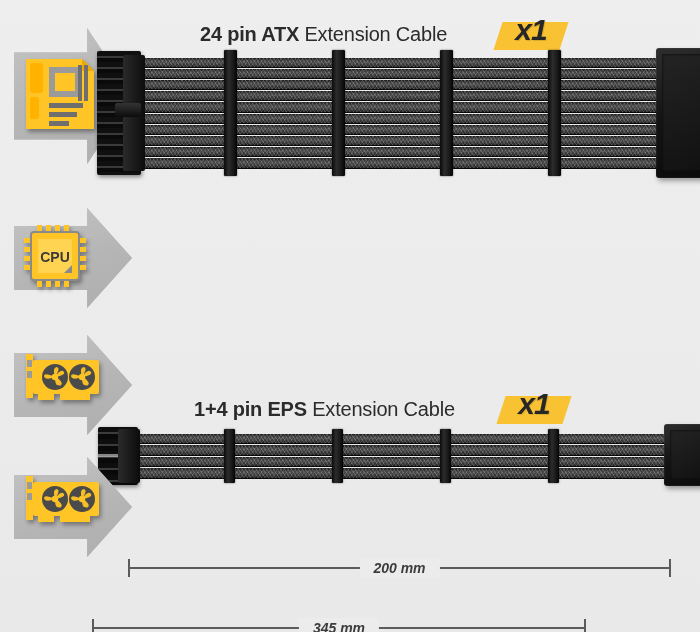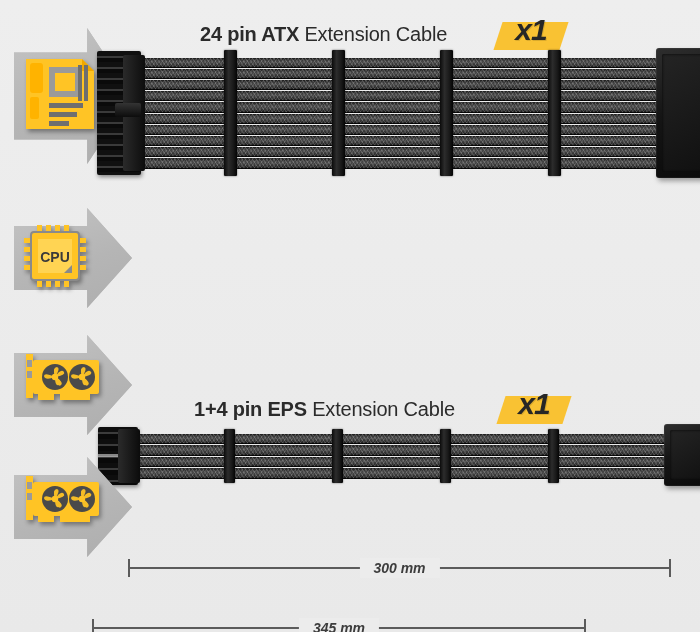--- a/index.html
+++ b/index.html
@@ -442,21 +442,21 @@
         </svg>
       </div>
     </div>
 
   </div>
 
   <div class="dim" id="dim-300">
     <div class="dim-line"></div>
     <div class="dim-cap left"></div>
     <div class="dim-cap right"></div>
-    <div class="dim-label">300 mm</div>
+    <div class="dim-label">200 mm</div>
   </div>
 
   <div class="dim" id="dim-345">
     <div class="dim-line"></div>
     <div class="dim-cap left"></div>
     <div class="dim-cap right"></div>
     <div class="dim-label">345 mm</div>
   </div>
 
 </div>

